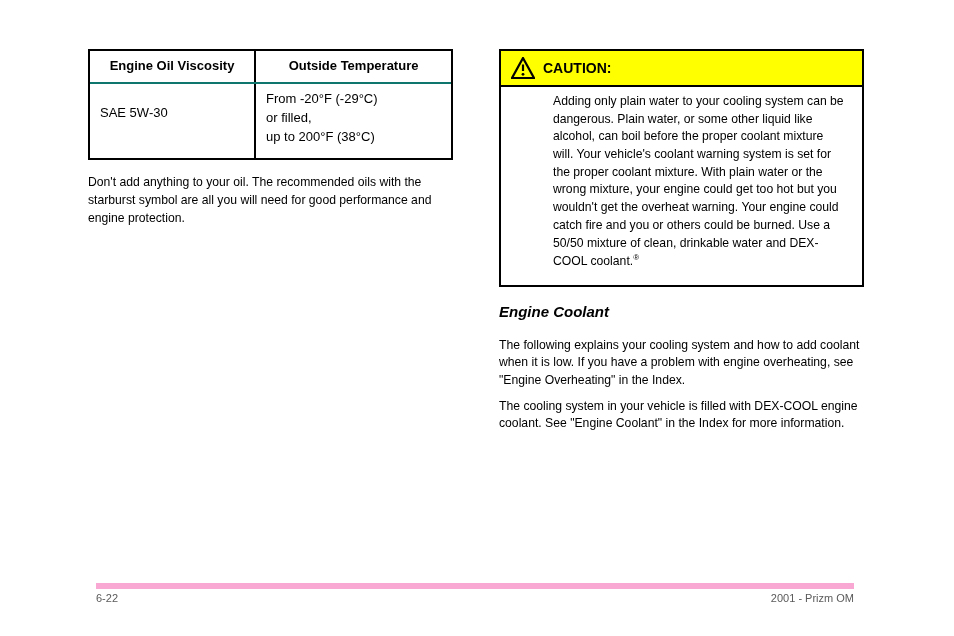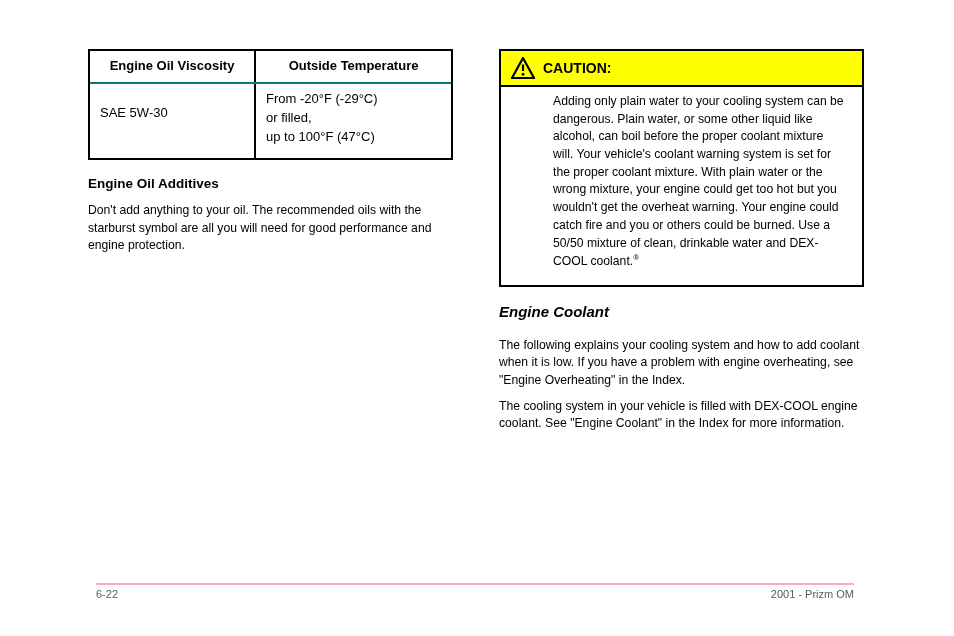--- a/index.html
+++ b/index.html
@@ -87,21 +87,21 @@
   .footer {
     position: absolute;
     left: 96px;
     top: 583px;
     width: 758px;
     display: flex;
     justify-content: space-between;
     font-size: 11px;
     color: #5a5a5a;
     padding-top: 3px;
-    border-top: 2px solid #f9a8d4;
+    border-top: 6px solid #f9a8d4;
   }
   .footer .page-num { color: #5a5a5a; }
   p { margin-bottom: 8px; }
 </style>
 </head>
 <body>
 
 <div class="page">
   <div class="columns">
 
@@ -109,26 +109,25 @@
       <div class="table-box">
         <div class="table-row">
           <div class="table-cell viscosity center">Engine Oil Viscosity</div>
           <div class="table-cell temp center">Outside Temperature</div>
         </div>
         <div class="table-row">
           <div class="table-cell viscosity" style="padding-top:20px;padding-bottom:20px;">SAE 5W-30</div>
           <div class="table-cell temp" style="padding-bottom:12px;">
             <span>From -20°F (-29°C)</span><br>
             <span>or filled,</span><br>
-            <span>up to 100°F (47°C)</span>
+            <span>up to 200°F (38°C)</span>
           </div>
         </div>
       </div>
 
-      <div class="engine-heading">Engine Oil Additives</div>
       <p>Don't add anything to your oil. The recommended oils with the starburst symbol are all you will need for good performance and engine protection.</p>
     </div>
 
     <div class="col">
       <div class="callout">
         <div class="callout-header">
           <svg class="warn-svg" viewBox="0 0 24 22">
             <polygon points="12,1 23,21 1,21" fill="none" stroke="#000" stroke-width="2.2"></polygon>
             <line x1="12" y1="7.5" x2="12" y2="14" stroke="#000" stroke-width="2.2"></line>
             <circle cx="12" cy="17.3" r="1.4" fill="#000"></circle>

